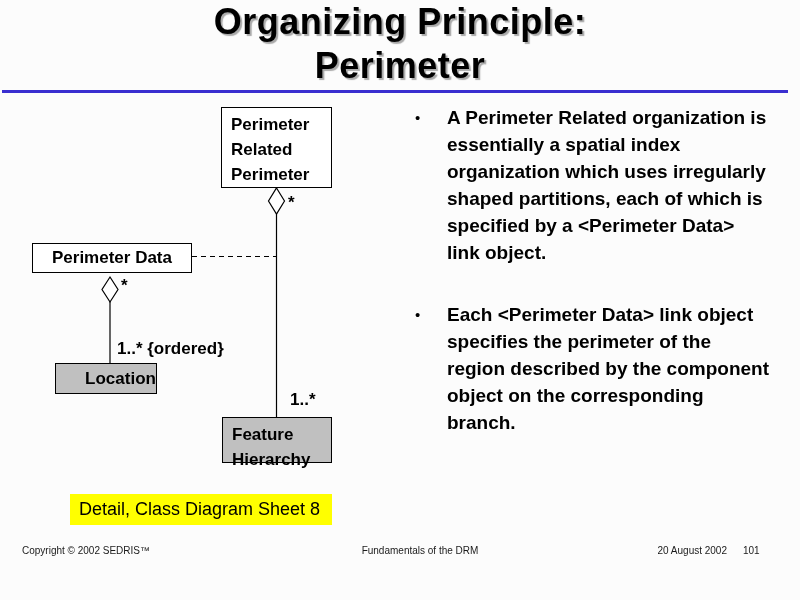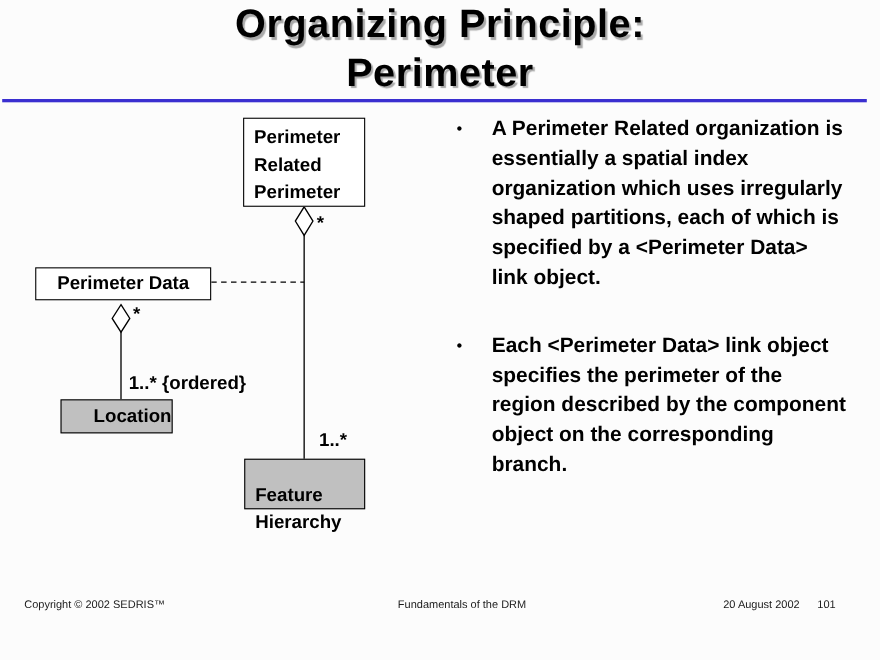--- a/index.html
+++ b/index.html
@@ -34,21 +34,21 @@
     position:absolute;
     border:1px solid #000;
     font-weight:bold;font-size:17px;
     box-sizing:border-box;
   }
   .ubox.white{background:var(--box-white,#fff);}
   .ubox.gray{background:var(--box-gray,#c0c0c0);}
   .prf{left:221px;top:107px;width:111px;height:81px;padding:4px 0 0 9px;line-height:25px;}
   .pd{left:32px;top:243px;width:160px;height:30px;text-align:center;line-height:28px;}
   .loc{left:55px;top:363px;width:102px;height:31px;text-align:center;line-height:29px;padding-left:29px;}
-  .fh{left:222px;top:417px;width:110px;height:46px;padding:19px 0 0 9px;line-height:25px;}
+  .fh{left:222px;top:417px;width:110px;height:46px;padding:4px 0 0 9px;line-height:25px;}
   
   .dlabel{position:absolute;font-weight:bold;font-size:17px;line-height:17px;}
   .star-top{left:288px;top:194px;}
   .star-mid{left:121px;top:277px;}
   .ordered{left:117px;top:340px;}
   .onemany{left:290px;top:391px;}
   
   .caption{
     position:absolute;left:70px;top:494px;
     background:var(--highlight,#ffff00);
@@ -109,20 +109,21 @@
   <div class="ubox gray fh">
     <div>Feature</div>
     <div>Hierarchy</div>
   </div>
 
   <span class="dlabel star-top">*</span>
   <span class="dlabel star-mid">*</span>
   <span class="dlabel ordered">1..* {ordered}</span>
   <span class="dlabel onemany">1..*</span>
 
+  <div class="caption">Detail, Class Diagram Sheet 8</div>
 
   <ul class="bullets">
     <li>
       <span class="dot">•</span>
       <span class="btext">A Perimeter Related organization is essentially a spatial index organization which uses irregularly shaped partitions, each of which is specified by a &lt;Perimeter Data&gt; link object.</span>
     </li>
     <li>
       <span class="dot">•</span>
       <span class="btext">Each &lt;Perimeter Data&gt; link object specifies the perimeter of the region described by the component object on the corresponding branch.</span>
     </li>

